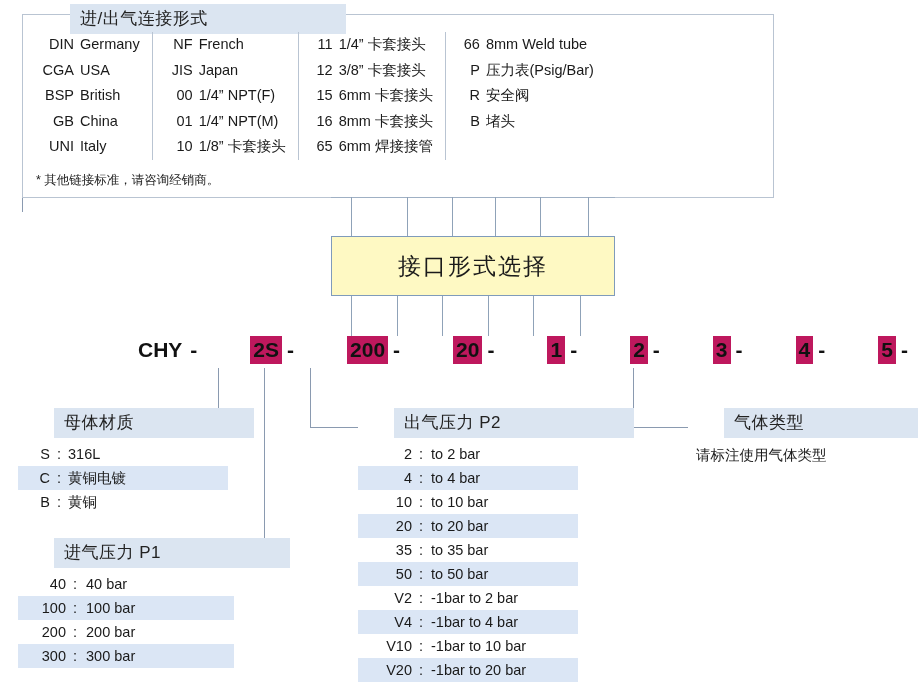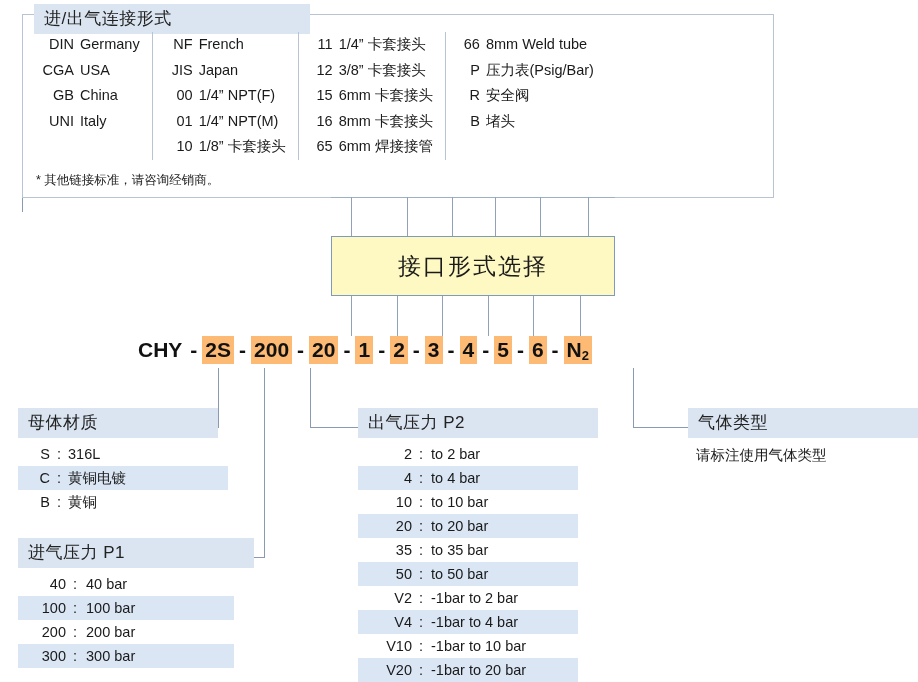--- a/index.html
+++ b/index.html
@@ -7,21 +7,21 @@
     width:918px;height:682px;background:#ffffff;
     font-family:"Liberation Sans","DejaVu Sans",sans-serif;
     color:#1a1a1a;overflow:hidden;position:relative;
   }
   .stage{position:absolute;left:0;top:0;width:918px;height:682px;}
   .abs{position:absolute;}
 
   
   .sec-head{
     background:#dbe5f1;color:#222;font-size:17px;font-weight:400;
-    padding:3px 10px 4px 10px;letter-spacing:.5px;white-space:nowrap;
+    padding:3px 10px 4px 10px;letter-spacing:.5px;white-space:nowrap;margin-left:36px;
   }
 
   
   .topbox{
     left:22px;top:14px;width:752px;height:184px;
     border:1px solid #b9c4d2;background:#fff;box-sizing:border-box;
   }
   .topbox-title{
     left:34px;top:4px;width:256px;
   }
@@ -56,21 +56,21 @@
     display:flex;align-items:center;justify-content:center;
     font-size:23px;letter-spacing:2px;color:#1b1b1b;
   }
 
   
   .codeline{
     left:135px;top:336px;display:flex;align-items:baseline;
     font-size:21px;font-weight:bold;color:#111;letter-spacing:0px;
   }
   .seg{padding:2px 3px;}
-  .seg.hl{background:#fdba74;}
+  .seg.hl{background:#be185d;margin-left:48px;}
   .dash{padding:0 5px;color:#111;}
   .sub{font-size:13px;vertical-align:baseline;position:relative;top:3px;}
 
   
   .list{font-size:14.5px;}
   .lrow{
     display:flex;line-height:24px;white-space:nowrap;padding:0 8px;
   }
   .lrow.alt{background:#dbe6f5;}
   .lrow .k{text-align:right;padding-right:7px;}
@@ -111,20 +111,24 @@
 
   <div class="abs topcols">
     <div class="tcol c1">
       <div class="trow">
         <span class="k">DIN</span>
         <span class="v">Germany</span>
       </div>
       <div class="trow">
         <span class="k">CGA</span>
         <span class="v">USA</span>
+      </div>
+      <div class="trow">
+        <span class="k">BSP</span>
+        <span class="v">British</span>
       </div>
       <div class="trow">
         <span class="k">GB</span>
         <span class="v">China</span>
       </div>
       <div class="trow">
         <span class="k">UNI</span>
         <span class="v">Italy</span>
       </div>
     </div>

